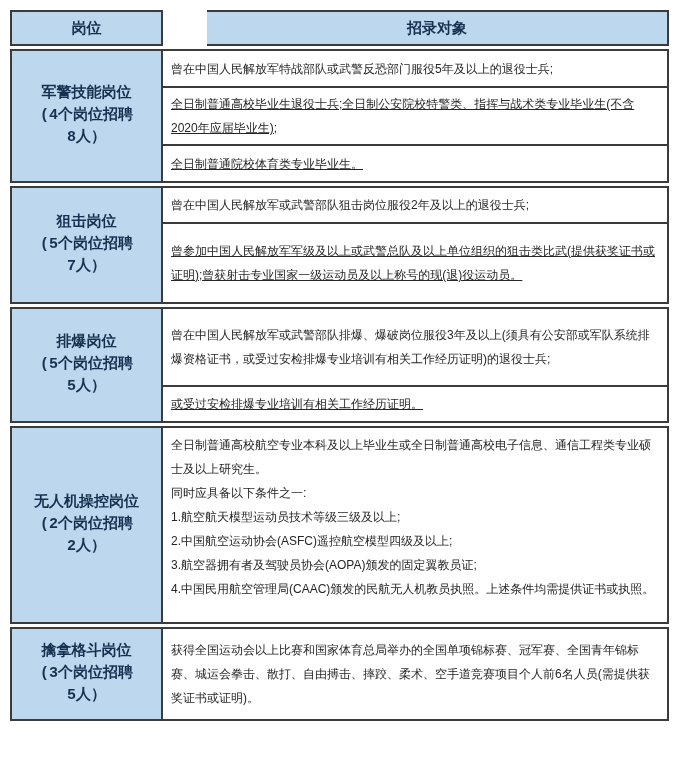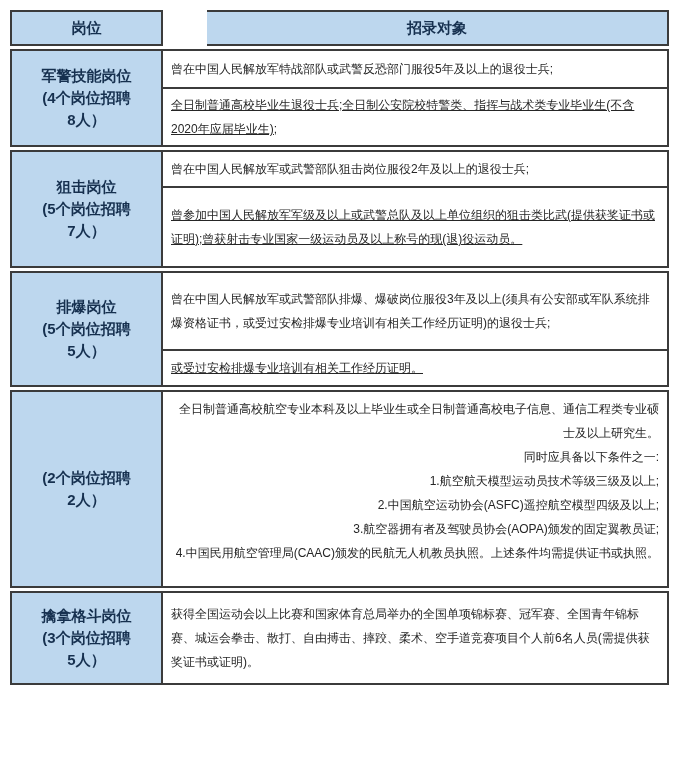--- a/index.html
+++ b/index.html
@@ -46,20 +46,21 @@
     color: #16304f;
     font-weight: bold;
     font-size: 15px;
     line-height: 22px;
     display: flex;
     flex-direction: column;
     align-items: center;
     justify-content: center;
     text-align: center;
     padding: 12px 2px;
+    font-family: Liberation Mono, monospace;
   }
   .req-cells {
     flex: 1;
     display: flex;
     flex-direction: column;
   }
   .req-cell {
     border: 2px solid #3b3b3b;
     border-left: none;
     color: #262626;
@@ -69,21 +70,21 @@
     display: flex;
     flex-direction: column;
     justify-content: center;
     white-space: pre-line;
     flex: 1;
   }
   .req-cell + .req-cell { border-top: none; text-decoration: underline; }
   .rh-1 { min-height: 36px; }
   .rh-2 { min-height: 58px; }
   .rh-3 { min-height: 80px; }
-  .rh-big { min-height: 198px; justify-content: flex-start; text-align: right; }
+  .rh-big { min-height: 198px; justify-content: flex-start; }
 </style>
 </head>
 <body>
 
 <div class="page">
   <div class="tbl">
 
     <div class="header-row">
       <div class="header-cell pos-col-w cell-border">岗位</div>
       <div class="header-cell req cell-border">招录对象</div>
@@ -91,20 +92,21 @@
 
     <div class="group">
       <div class="pos-cell pos-col-w cell-border">
         <span>军警技能岗位</span>
         <span>(4个岗位招聘</span>
         <span>8人）</span>
       </div>
       <div class="req-cells">
         <div class="req-cell rh-1">曾在中国人民解放军特战部队或武警反恐部门服役5年及以上的退役士兵;</div>
         <div class="req-cell rh-2">全日制普通高校毕业生退役士兵;全日制公安院校特警类、指挥与战术类专业毕业生(不含2020年应届毕业生);</div>
+        <div class="req-cell rh-1">全日制普通院校体育类专业毕业生。</div>
       </div>
     </div>
 
     <div class="group">
       <div class="pos-cell pos-col-w cell-border">
         <span>狙击岗位</span>
         <span>(5个岗位招聘</span>
         <span>7人）</span>
       </div>
       <div class="req-cells">
@@ -120,20 +122,21 @@
         <span>5人）</span>
       </div>
       <div class="req-cells">
         <div class="req-cell rh-3">曾在中国人民解放军或武警部队排爆、爆破岗位服役3年及以上(须具有公安部或军队系统排爆资格证书，或受过安检排爆专业培训有相关工作经历证明)的退役士兵;</div>
         <div class="req-cell rh-1">或受过安检排爆专业培训有相关工作经历证明。</div>
       </div>
     </div>
 
     <div class="group">
       <div class="pos-cell pos-col-w cell-border">
+        <span>无人机操控岗位</span>
         <span>(2个岗位招聘</span>
         <span>2人）</span>
       </div>
       <div class="req-cells">
         <div class="req-cell rh-big">全日制普通高校航空专业本科及以上毕业生或全日制普通高校电子信息、通信工程类专业硕士及以上研究生。
 同时应具备以下条件之一:
 1.航空航天模型运动员技术等级三级及以上;
 2.中国航空运动协会(ASFC)遥控航空模型四级及以上;
 3.航空器拥有者及驾驶员协会(AOPA)颁发的固定翼教员证;
 4.中国民用航空管理局(CAAC)颁发的民航无人机教员执照。上述条件均需提供证书或执照。</div>

